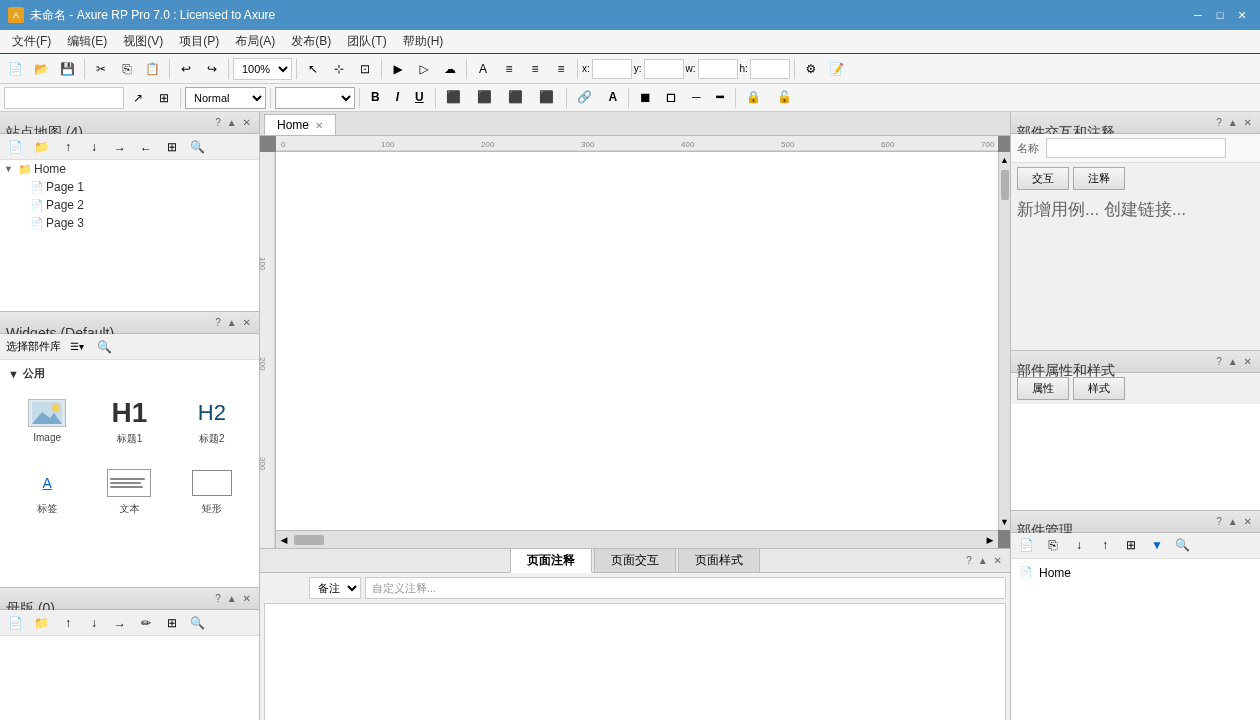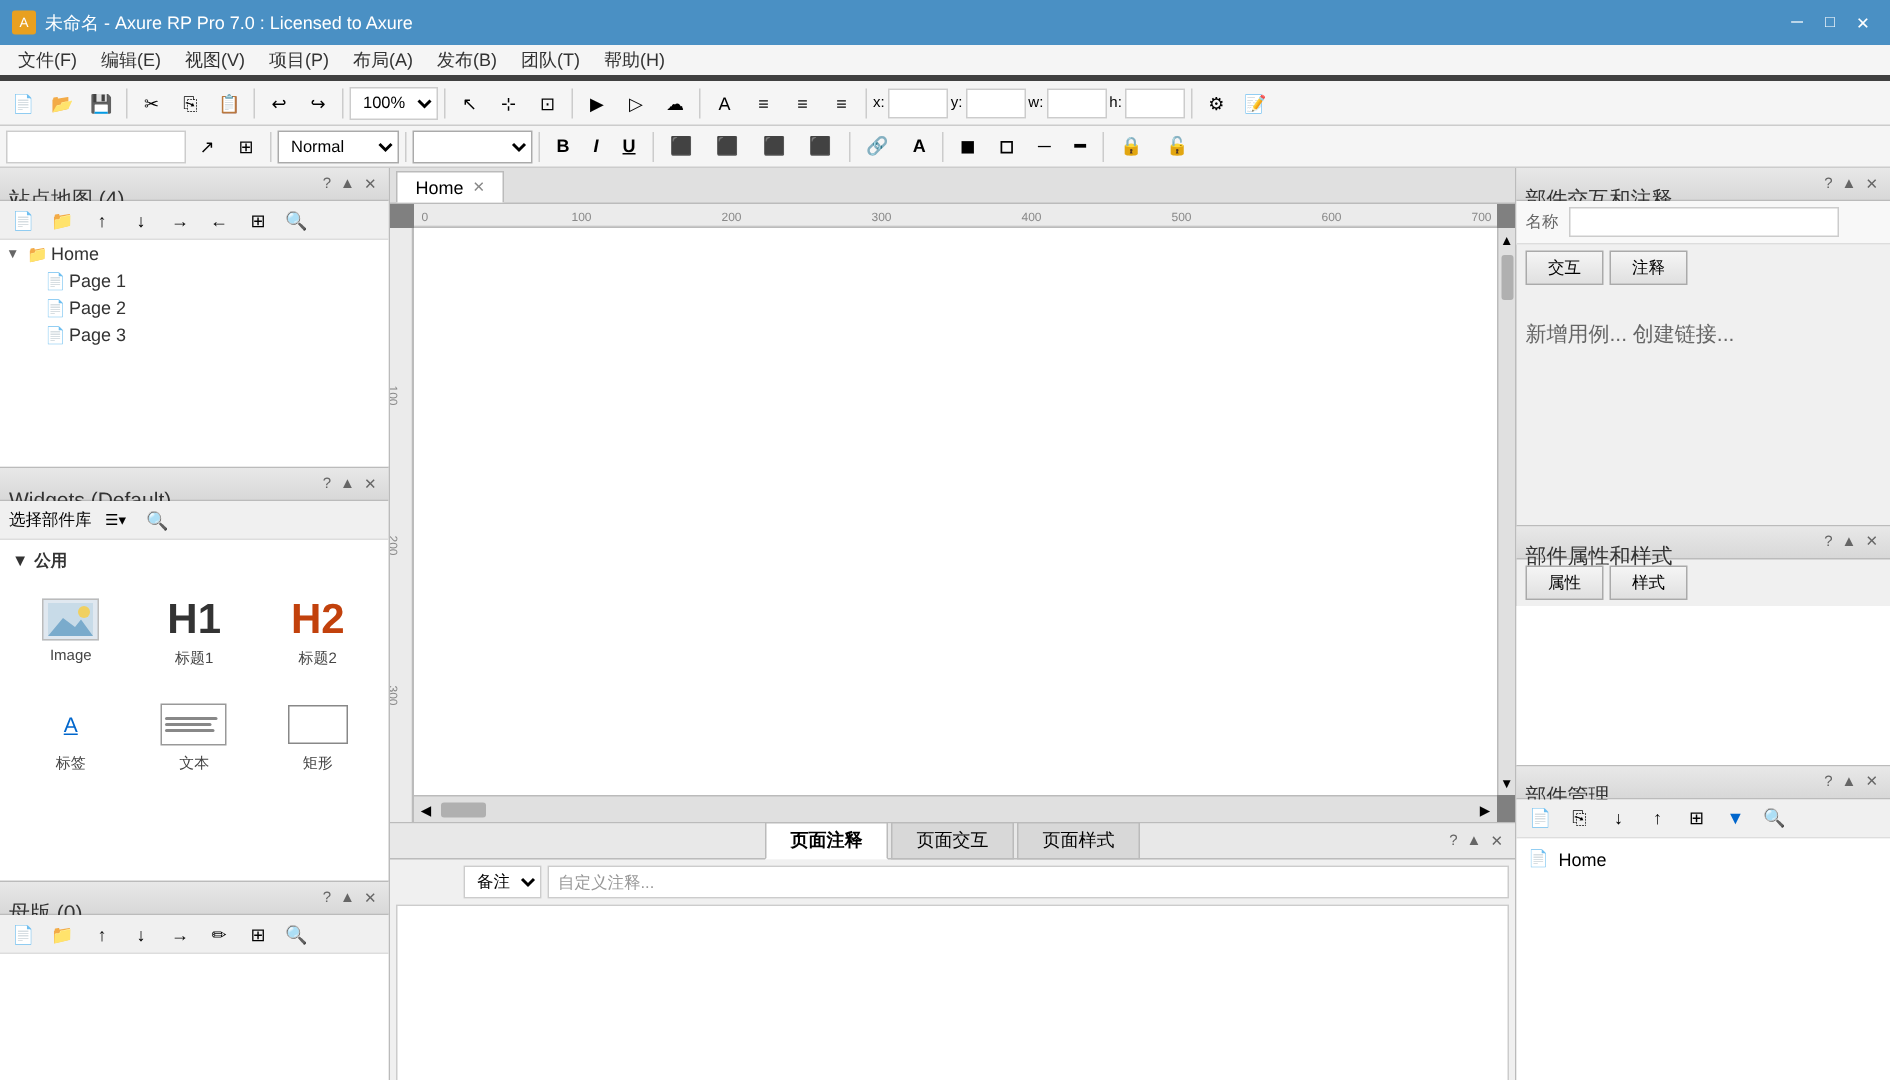--- a/index.html
+++ b/index.html
@@ -7,21 +7,21 @@
     
     
     .title-bar { background: #4a90c4; height: 30px; display: flex; align-items: center; justify-content: space-between; padding: 0 8px; color: white; }
     .title-bar-left { display: flex; align-items: center; gap: 6px; }
     .title-icon { width: 16px; height: 16px; background: #e8a020; border-radius: 2px; display: flex; align-items: center; justify-content: center; font-size: 9px; color: white; }
     .title-text { font-size: 12px; color: white; }
     .title-controls { display: flex; gap: 2px; }
     .title-btn { width: 20px; height: 20px; display: flex; align-items: center; justify-content: center; cursor: pointer; font-size: 11px; color: white; }
     
     
-    .menu-bar { background: #f5f5f5; height: 24px; display: flex; align-items: center; padding: 0 4px; border-bottom: 4px solid #404040; }
+    .menu-bar { background: #f5f5f5; height: 24px; display: flex; align-items: center; padding: 0 4px; border-bottom: 1px solid #404040; }
     .menu-item { padding: 2px 8px; font-size: 12px; cursor: pointer; color: #333; }
     
     
     .toolbar { background: #f5f5f5; height: 30px; display: flex; align-items: center; padding: 0 4px; border-bottom: 1px solid #ccc; gap: 2px; }
     .tb-btn { width: 24px; height: 22px; display: flex; align-items: center; justify-content: center; border: 1px solid transparent; cursor: pointer; font-size: 12px; background: transparent; }
     .tb-sep { width: 1px; height: 20px; background: #ccc; margin: 0 2px; }
     .tb-select { height: 22px; font-size: 11px; border: 1px solid #ccc; background: white; padding: 0 4px; }
     
     
     .toolbar2 { background: #f5f5f5; height: 28px; display: flex; align-items: center; padding: 0 4px; border-bottom: 1px solid #ccc; gap: 2px; }
@@ -92,40 +92,40 @@
     .notes-input-placeholder { flex: 1; height: 22px; border: 1px solid #ccc; background: white; padding: 0 6px; font-size: 11px; color: #999; display: flex; align-items: center; }
     .notes-textarea { flex: 1; border: 1px solid #ccc; background: white; resize: none; font-size: 11px; padding: 4px; }
     
     
     .right-panel { width: 250px; display: flex; flex-direction: column; border-left: 1px solid #bbb; }
     
     
     .interaction-panel { flex: 1; display: flex; flex-direction: column; border-bottom: 1px solid #bbb; }
     .interaction-btns { display: flex; gap: 4px; padding: 4px 6px; }
     .interaction-btn { padding: 3px 14px; font-size: 11px; border: 1px solid #aaa; background: linear-gradient(to bottom, #f5f5f5, #e0e0e0); cursor: pointer; }
-    .interaction-hint { padding: 4px 6px; font-size: 14px; color: #666; margin-top: 16px; }
+    .interaction-hint { padding: 4px 6px; font-size: 17px; color: #666; }
     
     
     .properties-panel { height: 160px; display: flex; flex-direction: column; border-bottom: 1px solid #bbb; }
     .properties-btns { display: flex; gap: 4px; padding: 4px 6px; }
     .properties-btn { padding: 3px 14px; font-size: 11px; border: 1px solid #aaa; background: linear-gradient(to bottom, #f5f5f5, #e0e0e0); cursor: pointer; }
     
     
     .component-panel { flex: 1; display: flex; flex-direction: column; }
     .component-toolbar { background: #f0f0f0; height: 26px; display: flex; align-items: center; padding: 0 4px; gap: 2px; border-bottom: 1px solid #ddd; }
     .component-content { flex: 1; overflow-y: auto; background: white; padding: 4px; }
     .component-item { display: flex; align-items: center; gap: 6px; padding: 3px 4px; cursor: pointer; }
     .component-icon { width: 14px; height: 14px; display: flex; align-items: center; justify-content: center; font-size: 11px; }
     
     
     .h-ruler { height: 16px; background: #ebebeb; border-bottom: 1px solid #bbb; position: relative; overflow: hidden; }
     .v-ruler-container { position: absolute; left: 0; top: 0; width: 16px; height: 100%; background: #ebebeb; border-right: 1px solid #bbb; z-index: 2; }
     
     .widget-h1 { font-size: 28px; font-weight: bold; color: #333; }
-    .widget-h2 { font-size: 28px; font-weight: bold; color: #c2410c; }
+    .widget-h2 { font-size: 22px; font-weight: normal; color: #0c4a6e; }
     .widget-img { width: 38px; height: 28px; background: #e0e8f0; border: 1px solid #bbb; display: flex; align-items: center; justify-content: center; }
     .widget-rect { width: 40px; height: 26px; background: white; border: 1px solid #888; }
     .widget-link { font-size: 13px; color: #0066cc; text-decoration: underline; }
     .widget-para { width: 44px; height: 28px; background: white; border: 1px solid #999; display: flex; flex-direction: column; justify-content: center; padding: 2px; gap: 2px; }
     .para-line { height: 2px; background: #888; border-radius: 1px; }
   </style>
 </head>
 <body>
 
 <div class="title-bar">

